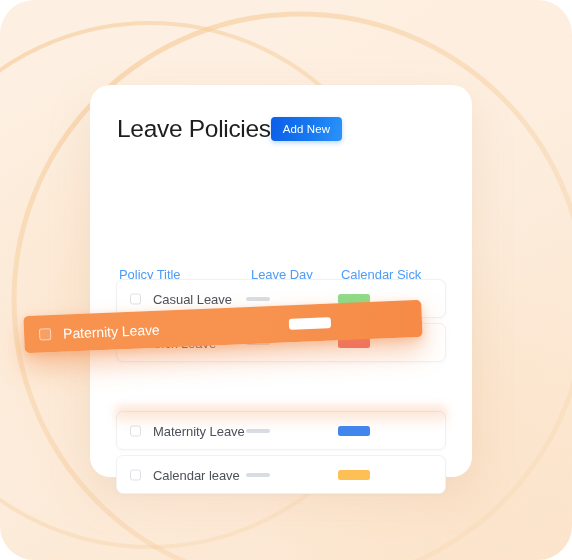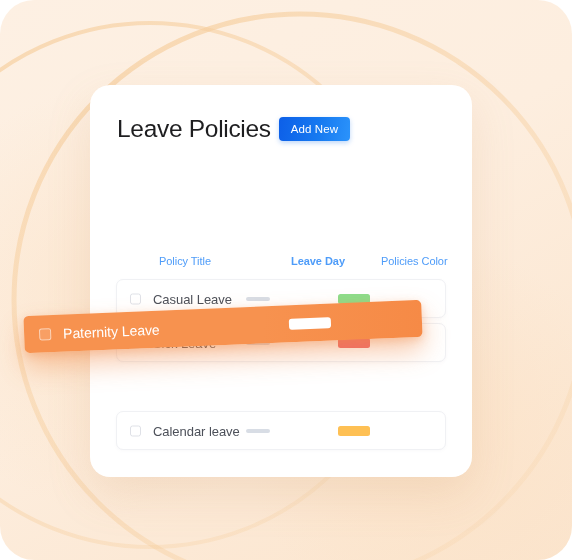--- a/index.html
+++ b/index.html
@@ -53,21 +53,21 @@
     overflow: visible;
   }
 
   
   .header-row {
     position: absolute;
     left: 27px;
     top: 32px;
     display: flex;
     align-items: center;
-    gap: 8px;
+    gap: 0;
   }
 
   .page-title {
     font-size: 24.5px;
     font-weight: 400;
     color: #1e1e20;
     letter-spacing: -0.3px;
     line-height: 1;
     white-space: nowrap;
   }
@@ -95,29 +95,28 @@
   .col-headers {
     position: absolute;
     left: 29px;
     top: 166px;
     width: 330px;
     height: 16px;
   }
 
   .col-head {
     position: absolute;
-    top: 4px;
-    font-size: 11px;
+    top: 16px;
+    font-size: 13px;
     color: #4e9cf9;
     white-space: nowrap;
     letter-spacing: -0.05px;
-    margin-left: 40px;
   }
   .col-head.c0 { left: 0px; }
-  .col-head.c1 { left: 132px; font-weight: bold; }
+  .col-head.c1 { left: 132px; }
   .col-head.c2 { left: 222px; }
 
   
   .rows {
     position: absolute;
     left: 26px;
     top: 194px;
     width: 330px;
   }
 
@@ -258,21 +257,21 @@
     <div class="card-inner">
 
       <div class="header-row">
         <div class="page-title">Leave Policies</div>
         <button class="add-new-btn">Add New</button>
       </div>
 
       <div class="col-headers">
         <div class="col-head c0">Policy Title</div>
         <div class="col-head c1">Leave Day</div>
-        <div class="col-head c2">Policies Color</div>
+        <div class="col-head c2">Calendar Sick</div>
       </div>
 
       <div class="rows">
 
         <div class="row">
           <div class="row-cells">
             <div class="cb"></div>
             <div class="row-title">Casual Leave</div>
             <div class="day-bar"></div>
             <div class="swatch" style="background: rgb(141, 221, 138);"></div>
@@ -284,20 +283,28 @@
             <div class="cb"></div>
             <div class="row-title">Sick Leave</div>
             <div class="day-bar"></div>
             <div class="swatch" style="background: rgb(239, 106, 109);"></div>
           </div>
         </div>
 
 
         <div class="row" style="visibility:hidden"></div>
 
+        <div class="row shadowed">
+          <div class="row-cells">
+            <div class="cb"></div>
+            <div class="row-title">Maternity Leave</div>
+            <div class="day-bar"></div>
+            <div class="swatch" style="background: rgb(63, 134, 239);"></div>
+          </div>
+        </div>
 
         <div class="row">
           <div class="row-cells">
             <div class="cb"></div>
             <div class="row-title">Calendar leave</div>
             <div class="day-bar"></div>
             <div class="swatch" style="background: rgb(254, 192, 84);"></div>
           </div>
         </div>
 

